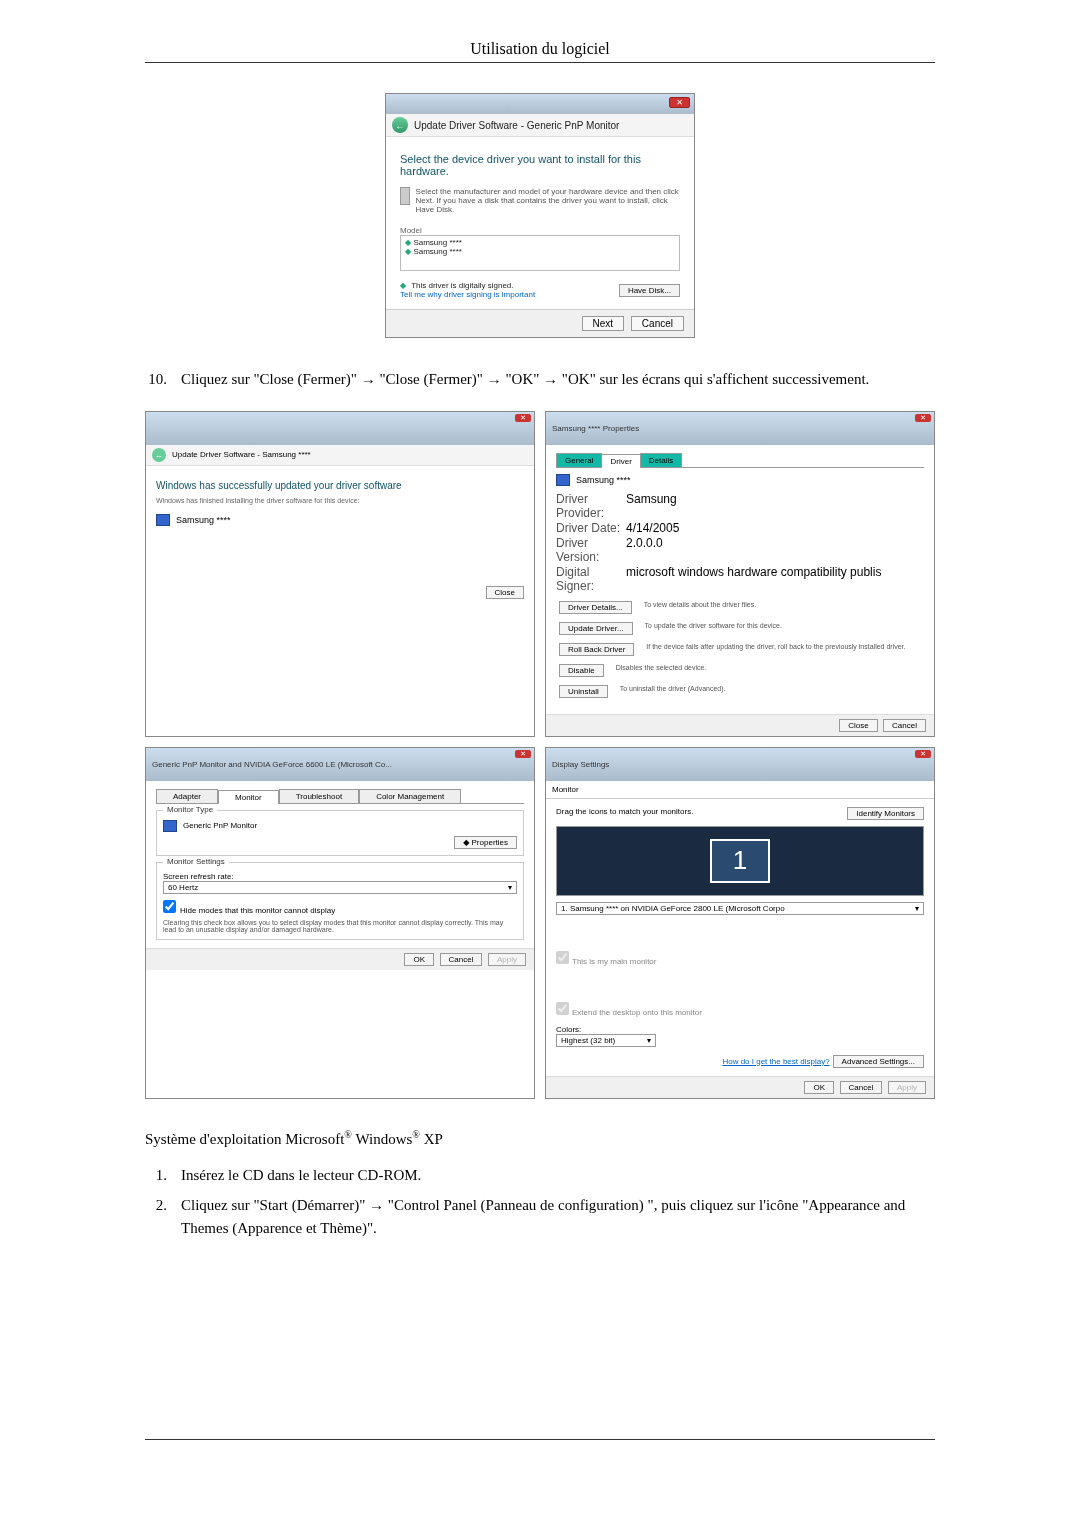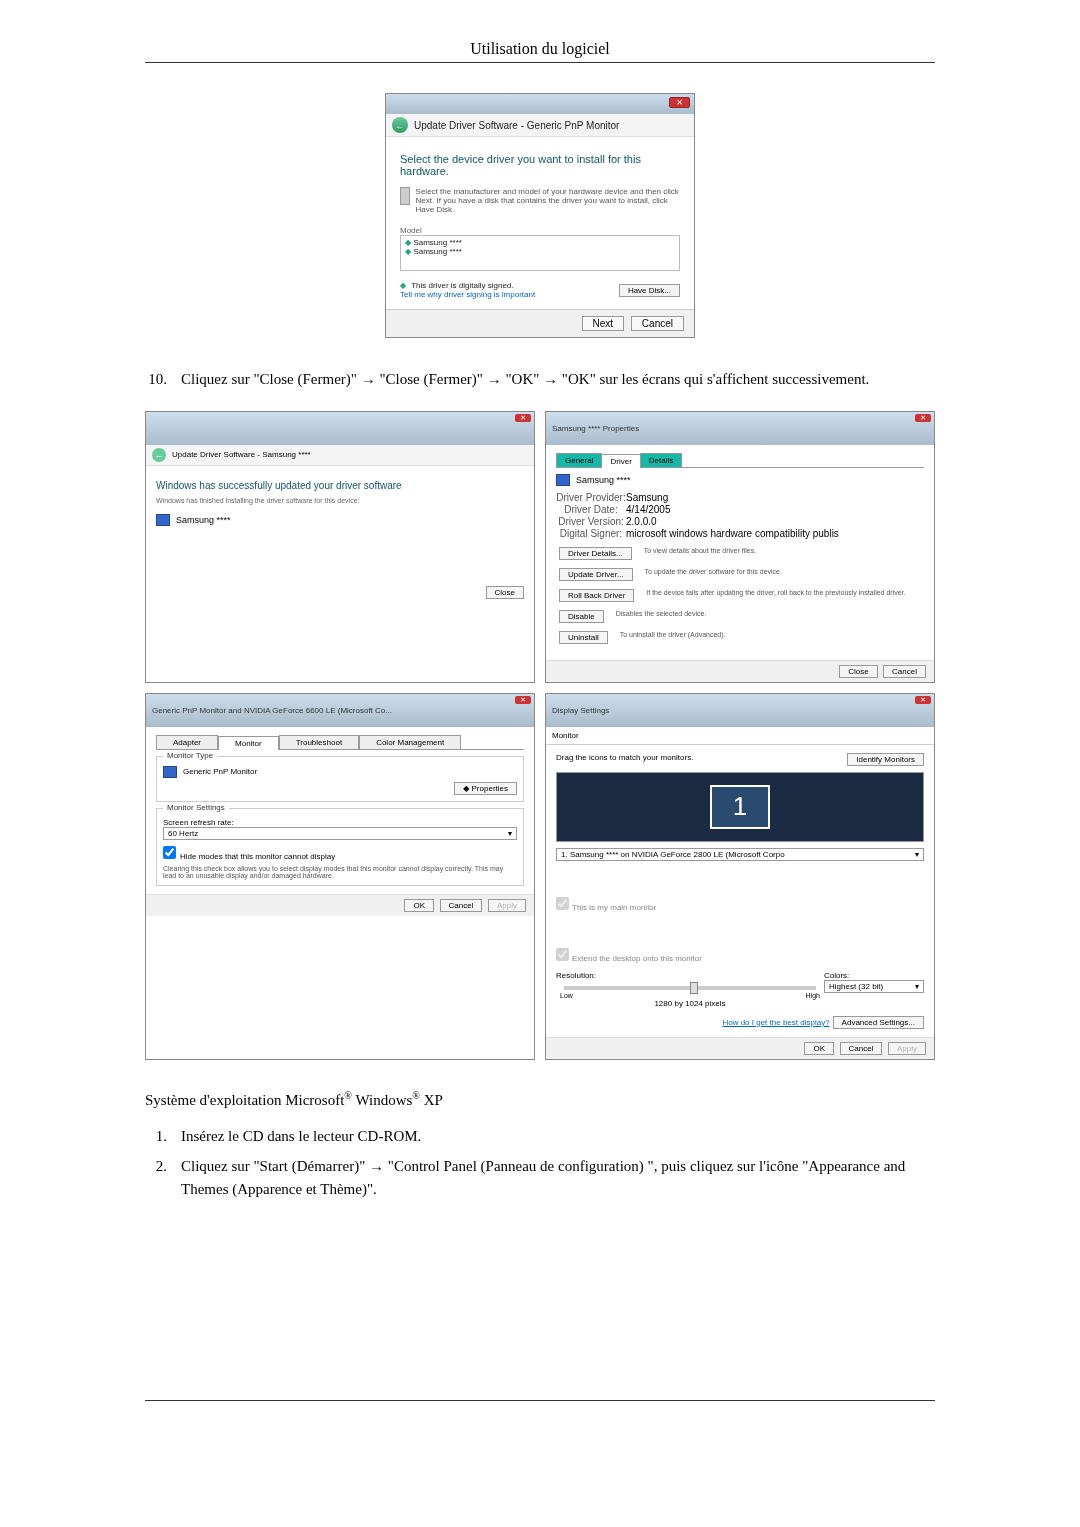--- a/index.html
+++ b/index.html
@@ -133,21 +133,21 @@
     .pa .headline { color: #156; font-size: 10px; margin: 6px 0; }
     .pa .sub { font-size: 7px; color: #666; }
     .pa .devrow { display: flex; gap: 6px; align-items: center; margin-top: 10px; font-size: 9px; }
     .pa .mon-icon { width: 14px; height: 12px; background: #36c; border: 1px solid #248; }
     .pa .close-btn-row { text-align: right; margin-top: 60px; }
     
     .pb .tabs { display: flex; border-bottom: 1px solid #999; font-size: 8px; }
     .pb .tab { padding: 2px 8px; border: 1px solid #999; border-bottom: none; background: #14b8a6; margin-right: -1px; }
     .pb .tab.active { background: #fff; position: relative; top: 1px; }
     .pb .mon-hdr { display: flex; gap: 6px; align-items: center; margin: 6px 0; }
-    .pb .info-pair { display: flex; font-size: 10px; margin: 1px 0; text-align: center; }
+    .pb .info-pair { display: flex; font-size: 12px; margin: 1px 0; }
     .pb .info-pair .k { width: 70px; color: #555; }
     .pb .btnrow { display: flex; gap: 12px; align-items: flex-start; margin: 8px 0; }
     .pb .btnrow .desc { font-size: 7px; color: #555; flex: 1; }
     
     .pc .tabs { display: flex; font-size: 8px; border-bottom: 1px solid #999; }
     .pc .tab { padding: 2px 16px; border: 1px solid #999; border-bottom: none; background: #eee; }
     .pc .tab.active { background: #fff; position: relative; top: 1px; }
     .pc .group { border: 1px solid #ccc; padding: 6px; margin-top: 6px; font-size: 8px; }
     .pc .group-title { font-size: 8px; color: #333; position: relative; top: -12px; background: #fff; padding: 0 4px; }
     .pc .mon-row { display: flex; gap: 6px; align-items: center; }
@@ -371,31 +371,20 @@
           <span>Drag the icons to match your monitors.</span>
           <button class="btn-small">Identify Monitors</button>
         </div>
         <div class="mon-preview">
           <div class="mon1">1</div>
         </div>
         <div class="dropdown"><span>1. Samsung **** on NVIDIA GeForce 2800 LE (Microsoft Corpo</span> <span style="float:right">▾</span></div>
         <div class="cbline"><input type="checkbox" checked="" disabled="" style=""><span>This is my main monitor</span></div>
         <div class="cbline"><input type="checkbox" checked="" disabled="" style=""><span>Extend the desktop onto this monitor</span></div>
         <div class="res-row">
-          <div class="res-col">
-            <div>Resolution:</div>
-            <div class="slider-track">
-                <div class="slider-thumb"></div>
-              </div>
-            <div class="slider-labels">
-                <span>Low</span>
-                <span>High</span>
-              </div>
-            <div style="text-align:center;font-size:8px;">1280 by 1024 pixels</div>
-          </div>
           <div style="width:100px;">
             <div>Colors:</div>
             <div class="color-sel"><span>Highest (32 bit)</span> <span style="float:right">▾</span></div>
           </div>
         </div>
         <div class="bottom-row">
           <span class="help-link">How do I get the best display?</span>
           <button class="btn-small">Advanced Settings...</button>
         </div>
       </div>

